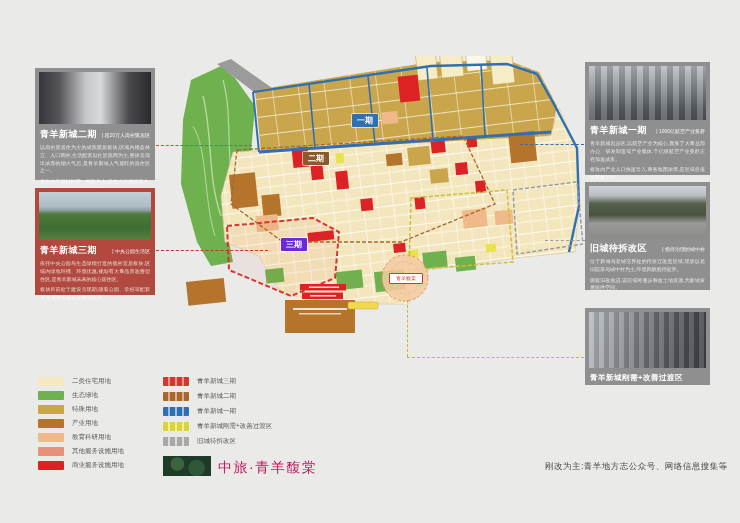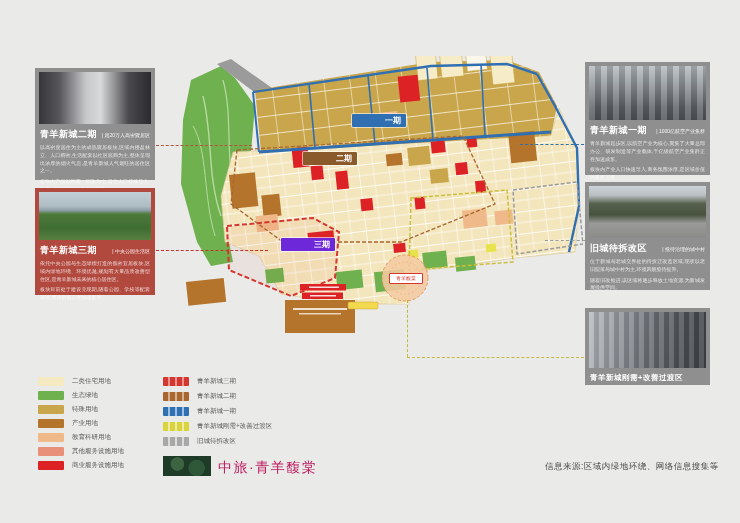--- a/index.html
+++ b/index.html
@@ -20,21 +20,21 @@
   .ph2{height:48px;background:linear-gradient(180deg,#c2cfd6 0%,#aebcc4 30%,#8fa0a8 38%,#4d7a3a 46%,#3f6d32 75%,#587f3f 100%);}
   .ph3{height:54px;background:linear-gradient(180deg,#b8bcc0 0%,#9aa0a6 25%,#7a7f85 55%,#5f6468 78%,#515459 100%),repeating-linear-gradient(90deg,rgba(255,255,255,.15) 0 6px,rgba(0,0,0,.15) 6px 12px);background-blend-mode:overlay;}
   .ph4{height:52px;background:linear-gradient(180deg,#cdd3d6 0%,#b9bfc2 18%,#55604d 34%,#47523f 55%,#9a9a98 72%,#8a8a88 100%);}
   .ph5{height:56px;background:linear-gradient(100deg,#b9bec3 0%,#8e9298 30%,#6d7177 52%,#4e5256 78%,#3e4246 100%),repeating-linear-gradient(90deg,rgba(255,255,255,.12) 0 5px,rgba(0,0,0,.12) 5px 10px);background-blend-mode:overlay;}
 
   
   .conn{position:absolute;}
 
   
   .map-wrap{position:absolute;left:163px;top:56px;width:420px;height:306px;}
-  .badge{position:absolute;color:#fff;font-weight:bold;font-size:8px;line-height:13px;text-align:center;width:26px;height:13px;border-radius:1px;box-shadow:0 0 0 1px rgba(255,255,255,.6);padding-left:28px;}
+  .badge{position:absolute;color:#fff;font-weight:bold;font-size:8px;line-height:13px;text-align:center;width:26px;height:13px;border-radius:1px;box-shadow:0 0 0 1px rgba(255,255,255,.6);}
   .badge.b1{background:#2f6fb2;}
   .badge.b2{background:#8a5a2a;}
   .badge.b3{background:#6d28d9;}
   .proj-chip{position:absolute;background:#fff;color:#d4372f;font-size:5px;line-height:9px;width:32px;height:9px;text-align:center;border:.5px solid #d4372f;border-radius:1px;}
 
   
   .legend{position:absolute;}
   .lrow{display:flex;align-items:center;height:14px;}
   .lrow .sw{width:26px;height:9px;border-radius:1px;margin-right:8px;flex:none;}
   .lrow .lt{font-size:6.5px;color:#5a5a58;}
@@ -287,15 +287,15 @@
         <span class="lt">青羊新城刚需+改善过渡区</span>
       </div>
     <div class="lrow zrow">
         <span class="sw z5"></span>
         <span class="lt">旧城待拆改区</span>
       </div>
   </div>
 
   <div class="brand-thumb"></div>
   <div class="brand-name">中旅·青羊馥棠</div>
-  <div class="source">信息来源:区域内绿地环绕、网络信息搜集等</div>
+  <div class="source">刚改为主:青羊地方志公众号、网络信息搜集等</div>
 
 </div>
 
 </body></html>

